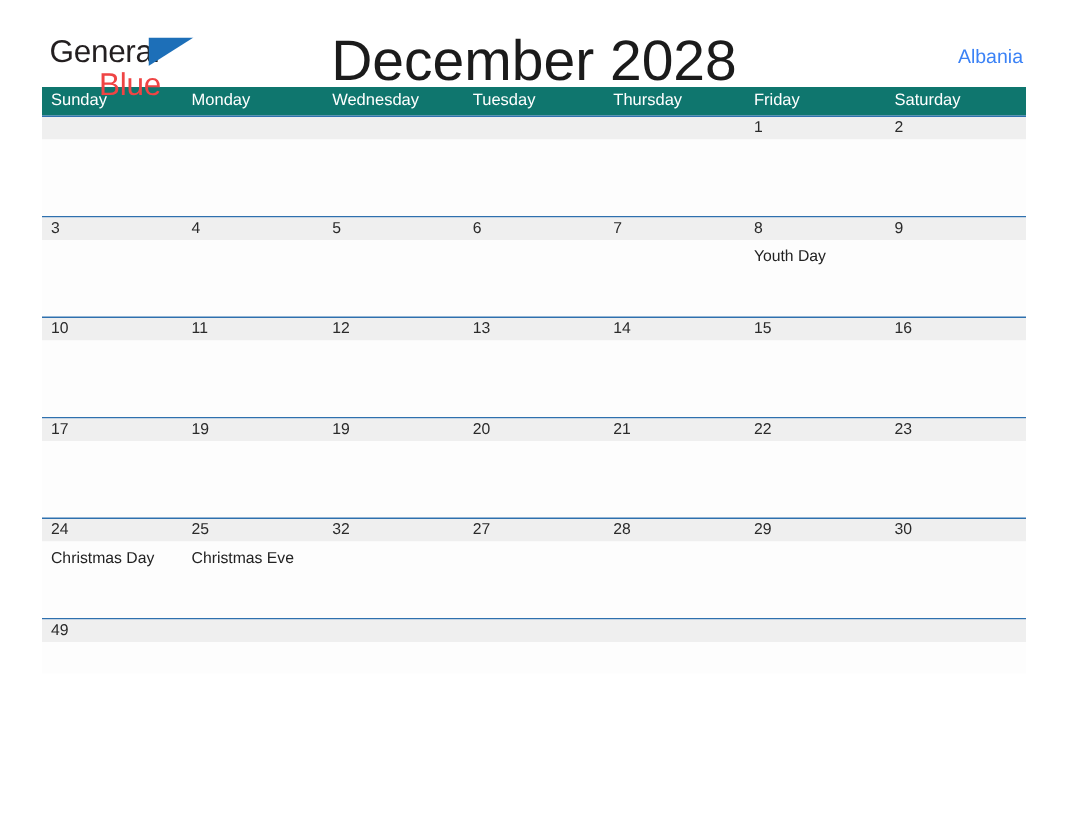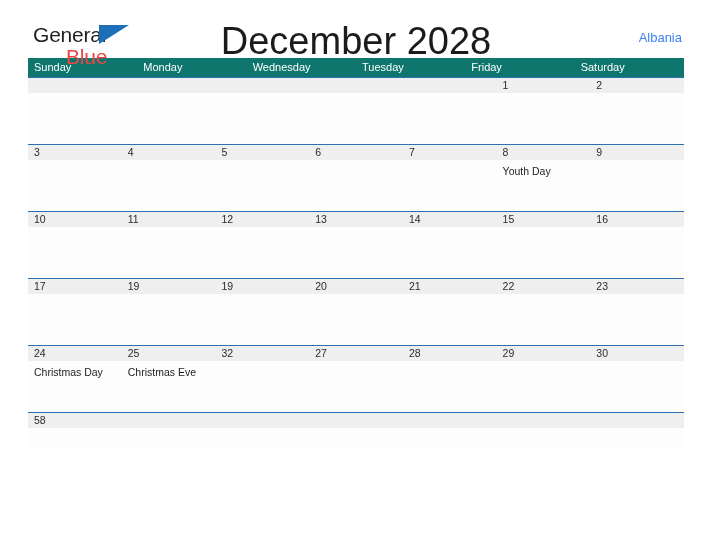--- a/index.html
+++ b/index.html
@@ -165,20 +165,21 @@
     <div class="country">Albania</div>
   </div>
 
   <div class="calendar">
 
     <div class="weekdays">
       <div class="weekday">Sunday</div>
       <div class="weekday">Monday</div>
       <div class="weekday">Wednesday</div>
       <div class="weekday">Tuesday</div>
+      <div class="weekday">Thursday</div>
       <div class="weekday">Friday</div>
       <div class="weekday">Saturday</div>
     </div>
 
     <div class="week">
       <div class="week-numbers">
         <div class="daynum"></div>
         <div class="daynum"></div>
         <div class="daynum"></div>
         <div class="daynum"></div>
@@ -346,21 +347,21 @@
             <div class="event"></div>
           </div>
         <div class="daycell">
             <div class="event"></div>
           </div>
       </div>
     </div>
 
     <div class="week short">
       <div class="week-numbers">
-        <div class="daynum">58</div>
+        <div class="daynum">49</div>
         <div class="daynum"></div>
         <div class="daynum"></div>
         <div class="daynum"></div>
         <div class="daynum"></div>
         <div class="daynum"></div>
         <div class="daynum"></div>
       </div>
       <div class="week-body">
         <div class="daycell">
             <div class="event"></div>

